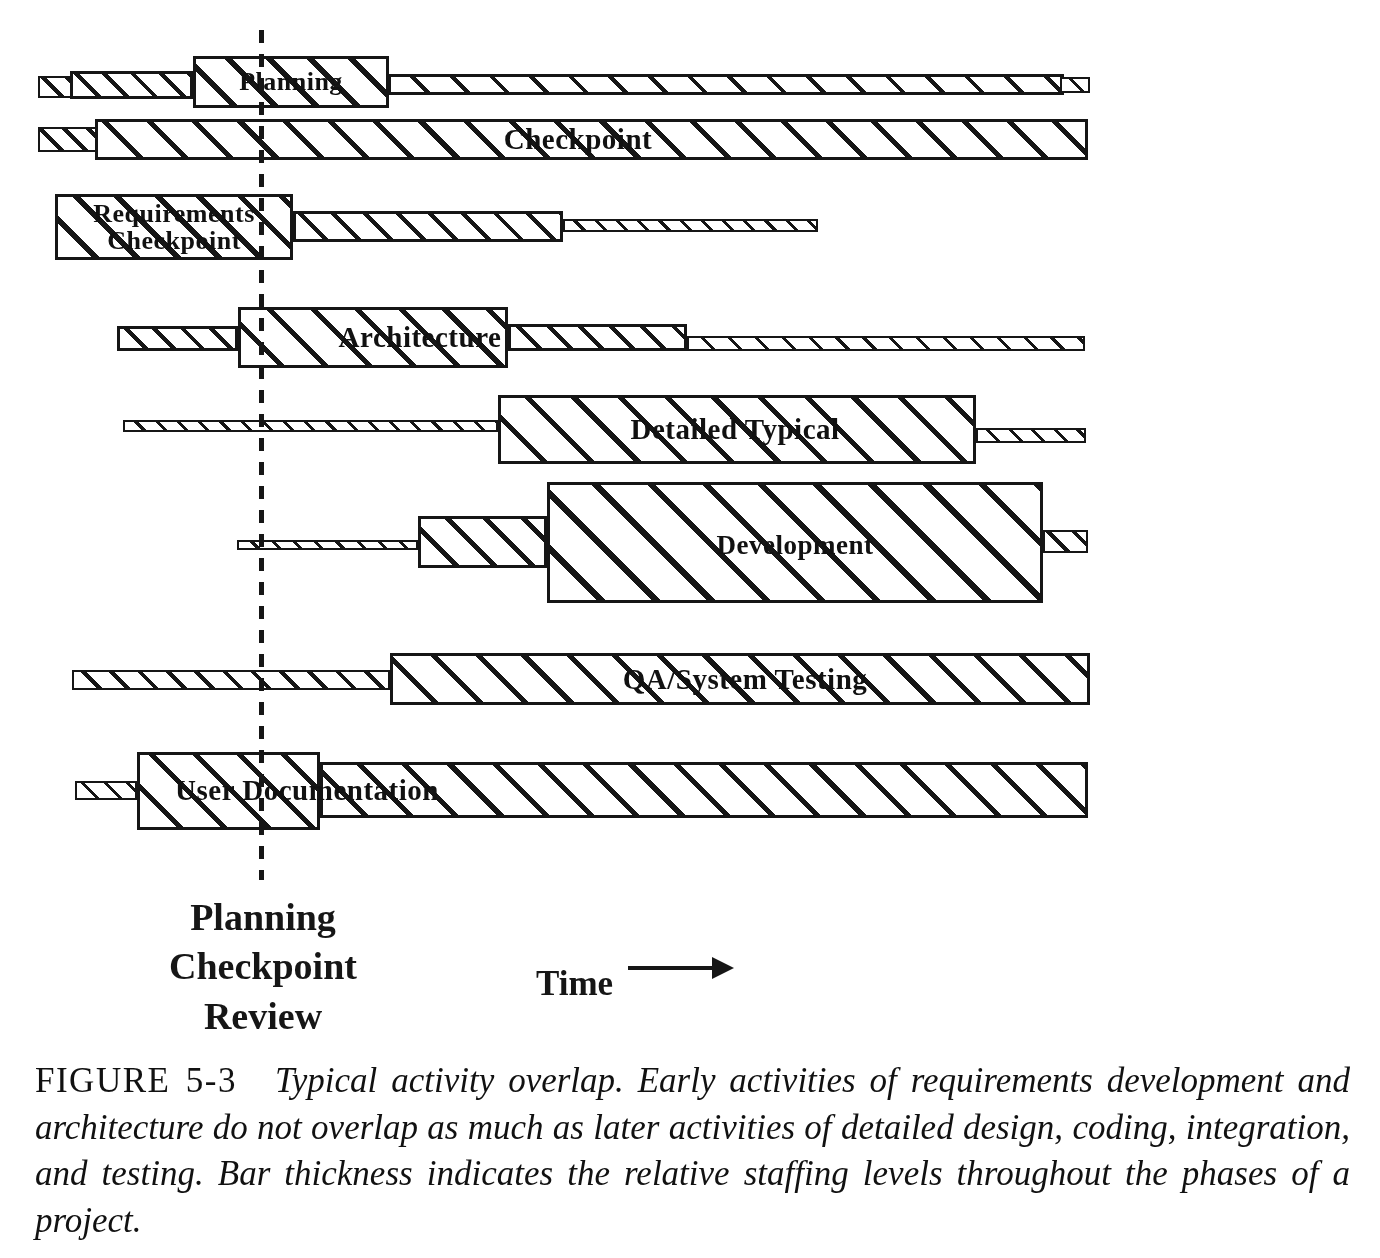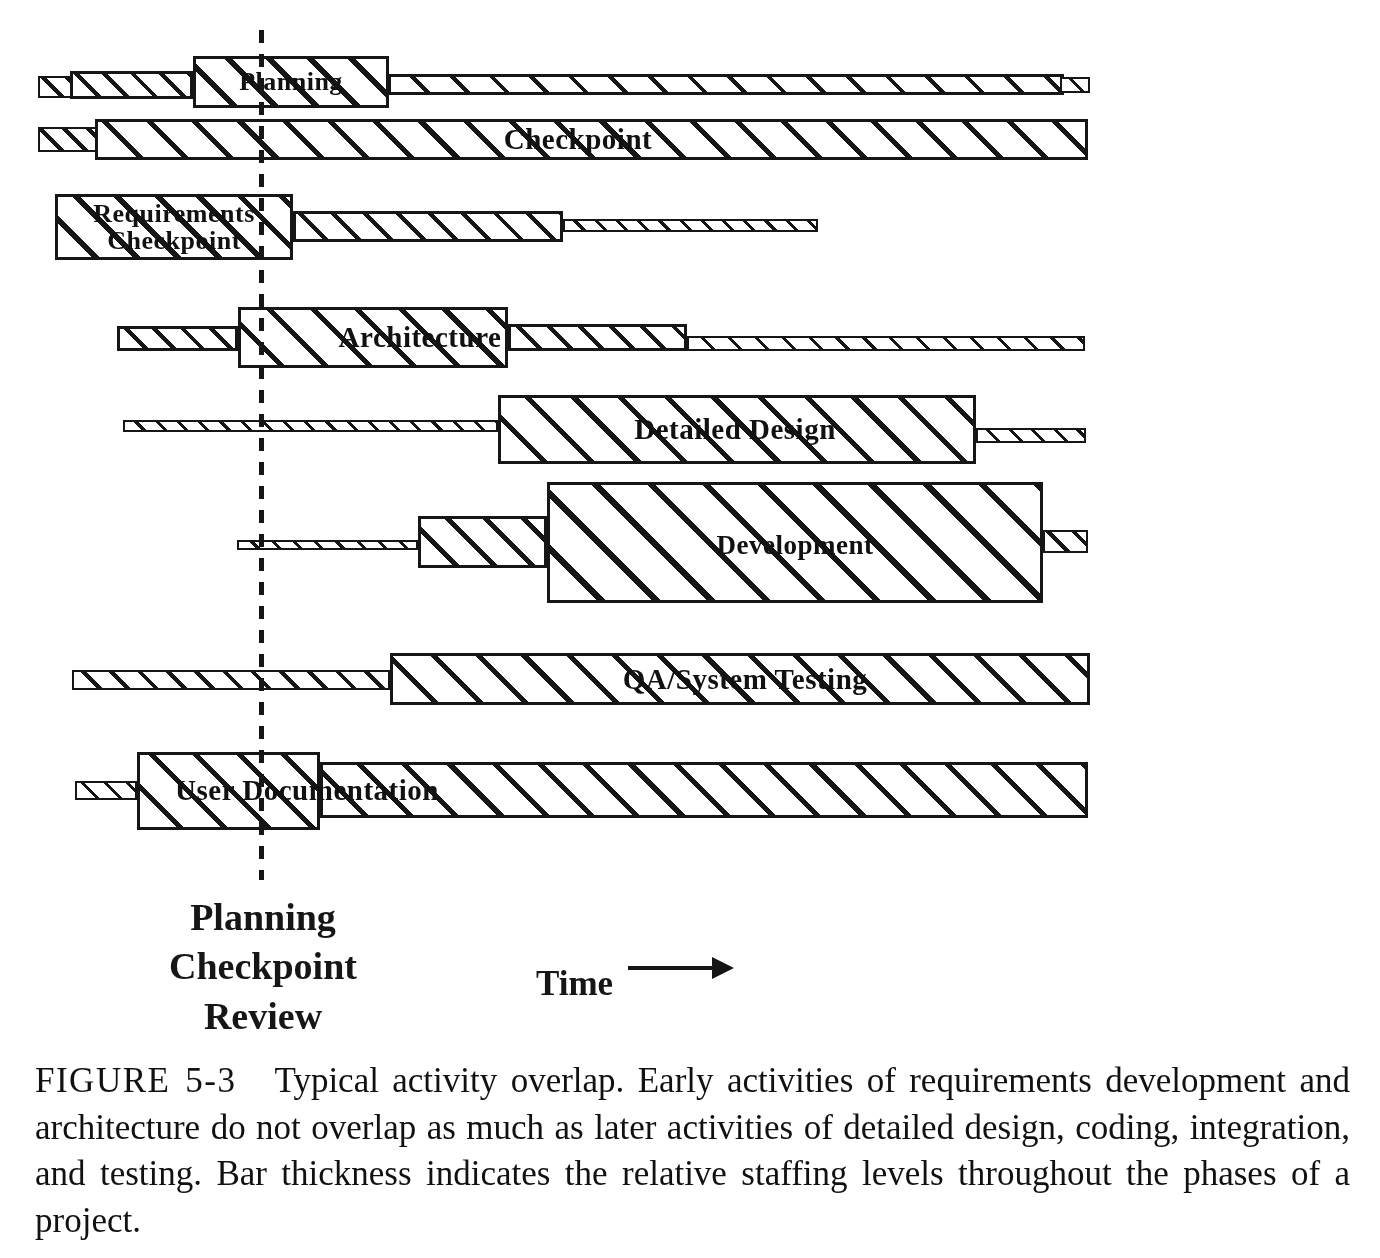--- a/index.html
+++ b/index.html
@@ -35,21 +35,21 @@
   .arrow-head{
     position:absolute;left:712px;top:957px;width:0;height:0;
     border-top:11px solid transparent;border-bottom:11px solid transparent;
     border-left:22px solid #161616;
   }
   .caption{
     position:absolute;left:35px;top:1058px;width:1315px;margin:0;z-index:5;
     font-size:35px;line-height:1.33;text-align:justify;color:#111111;
   }
   .cap-tag{font-style:normal;letter-spacing:1.5px;padding-right:38px;}
-  .cap-body{}
+  .cap-body{font-style:italic;}
 </style>
 </head>
 <body>
 
 <div class="page">
   <div class="diagram">
     <div class="bars">
         <div class="seg" style="left: 38px; top: 76px; width: 36px; height: 22px; border-width: 2px; background-image: repeating-linear-gradient(45deg, transparent 0px, transparent 13px, rgb(22, 22, 22) 13px, rgb(22, 22, 22) 17px);"></div>
         <div class="seg" style="left: 70px; top: 71px; width: 123px; height: 28px; border-width: 3px; background-image: repeating-linear-gradient(45deg, transparent 0px, transparent 16px, rgb(22, 22, 22) 16px, rgb(22, 22, 22) 20px);"></div>
         <div class="seg" style="left: 193px; top: 56px; width: 196px; height: 52px; border-width: 3px; background-image: repeating-linear-gradient(45deg, transparent 0px, transparent 24px, rgb(22, 22, 22) 24px, rgb(22, 22, 22) 29px);"></div>
@@ -65,21 +65,21 @@
         <div class="bar-label" style="left: 174px; top: 227px; font-size: 26px;">Requirements
 Checkpoint</div>
         <div class="seg" style="left: 117px; top: 326px; width: 121px; height: 25px; border-width: 3px; background-image: repeating-linear-gradient(45deg, transparent 0px, transparent 16px, rgb(22, 22, 22) 16px, rgb(22, 22, 22) 20px);"></div>
         <div class="seg" style="left: 238px; top: 307px; width: 270px; height: 61px; border-width: 3px; background-image: repeating-linear-gradient(45deg, transparent 0px, transparent 26px, rgb(22, 22, 22) 26px, rgb(22, 22, 22) 31px);"></div>
         <div class="seg" style="left: 508px; top: 324px; width: 179px; height: 27px; border-width: 3px; background-image: repeating-linear-gradient(45deg, transparent 0px, transparent 18px, rgb(22, 22, 22) 18px, rgb(22, 22, 22) 22px);"></div>
         <div class="seg" style="left: 687px; top: 336px; width: 398px; height: 15px; border-width: 2px; background-image: repeating-linear-gradient(45deg, transparent 0px, transparent 16px, rgb(22, 22, 22) 16px, rgb(22, 22, 22) 19px);"></div>
         <div class="bar-label" style="left: 373px; top: 337px; font-size: 29px; margin-left: 47px;">Architecture</div>
         <div class="seg" style="left: 123px; top: 420px; width: 375px; height: 12px; border-width: 2px; background-image: repeating-linear-gradient(45deg, transparent 0px, transparent 12px, rgb(22, 22, 22) 12px, rgb(22, 22, 22) 15px);"></div>
         <div class="seg" style="left: 498px; top: 395px; width: 478px; height: 69px; border-width: 3px; background-image: repeating-linear-gradient(45deg, transparent 0px, transparent 28px, rgb(22, 22, 22) 28px, rgb(22, 22, 22) 33px);"></div>
         <div class="seg" style="left: 976px; top: 428px; width: 110px; height: 15px; border-width: 2px; background-image: repeating-linear-gradient(45deg, transparent 0px, transparent 13px, rgb(22, 22, 22) 13px, rgb(22, 22, 22) 16px);"></div>
-        <div class="bar-label" style="left: 735px; top: 429px; font-size: 29px;">Detailed Design</div>
+        <div class="bar-label" style="left: 735px; top: 429px; font-size: 29px;">Detailed Typical</div>
         <div class="seg" style="left: 237px; top: 540px; width: 181px; height: 10px; border-width: 2px; background-image: repeating-linear-gradient(45deg, transparent 0px, transparent 12px, rgb(22, 22, 22) 12px, rgb(22, 22, 22) 15px);"></div>
         <div class="seg" style="left: 418px; top: 516px; width: 129px; height: 52px; border-width: 3px; background-image: repeating-linear-gradient(45deg, transparent 0px, transparent 22px, rgb(22, 22, 22) 22px, rgb(22, 22, 22) 27px);"></div>
         <div class="seg" style="left: 547px; top: 482px; width: 496px; height: 121px; border-width: 3px; background-image: repeating-linear-gradient(45deg, transparent 0px, transparent 33px, rgb(22, 22, 22) 33px, rgb(22, 22, 22) 39px);"></div>
         <div class="seg" style="left: 1043px; top: 530px; width: 45px; height: 23px; border-width: 2px; background-image: repeating-linear-gradient(45deg, transparent 0px, transparent 14px, rgb(22, 22, 22) 14px, rgb(22, 22, 22) 18px);"></div>
         <div class="bar-label" style="left: 795px; top: 545px; font-size: 27px;">Development</div>
         <div class="seg" style="left: 72px; top: 670px; width: 318px; height: 20px; border-width: 2px; background-image: repeating-linear-gradient(45deg, transparent 0px, transparent 16px, rgb(22, 22, 22) 16px, rgb(22, 22, 22) 20px);"></div>
         <div class="seg" style="left: 390px; top: 653px; width: 700px; height: 52px; border-width: 3px; background-image: repeating-linear-gradient(45deg, transparent 0px, transparent 27px, rgb(22, 22, 22) 27px, rgb(22, 22, 22) 32px);"></div>
         <div class="bar-label" style="left: 745px; top: 679px; font-size: 29px;">QA/System Testing</div>
         <div class="seg" style="left: 75px; top: 781px; width: 62px; height: 19px; border-width: 2px; background-image: repeating-linear-gradient(45deg, transparent 0px, transparent 13px, rgb(22, 22, 22) 13px, rgb(22, 22, 22) 16px);"></div>
         <div class="seg" style="left: 137px; top: 752px; width: 183px; height: 78px; border-width: 3px; background-image: repeating-linear-gradient(45deg, transparent 0px, transparent 26px, rgb(22, 22, 22) 26px, rgb(22, 22, 22) 31px);"></div>

